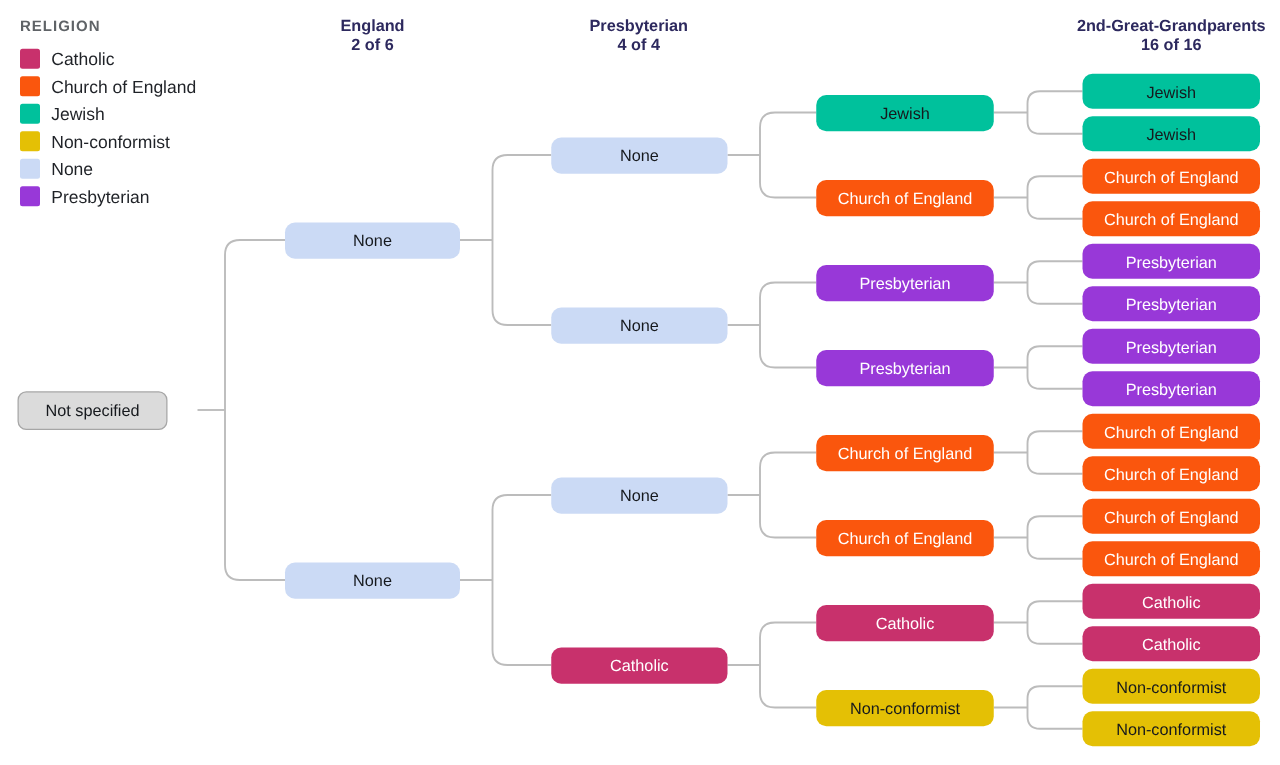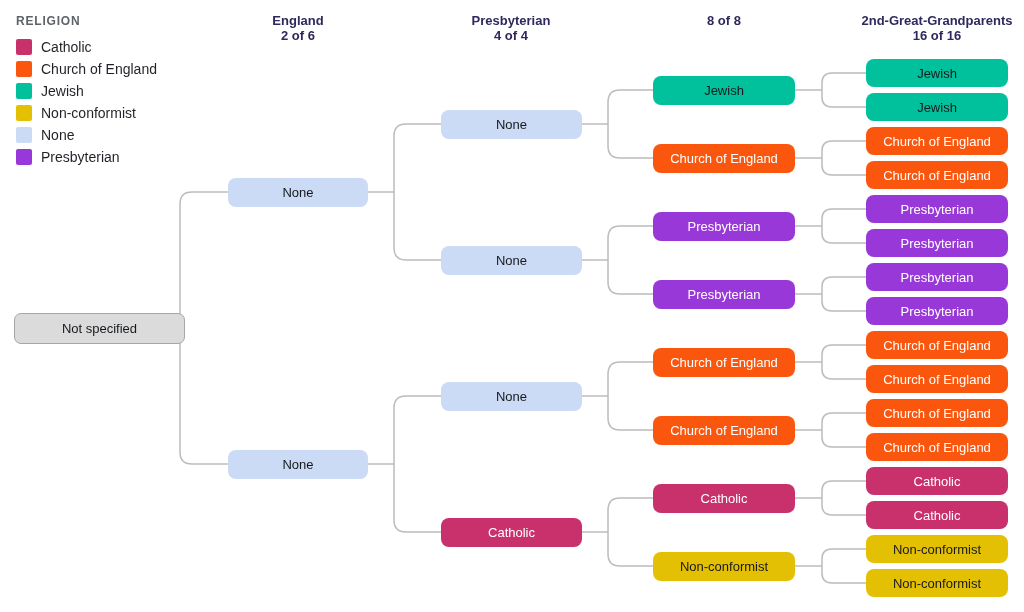--- a/index.html
+++ b/index.html
@@ -97,21 +97,20 @@
   <div id="headers">
       <div class="col-header" style="left: 298px;">
         <div>England</div>
         <div>2 of 6</div>
       </div>
       <div class="col-header" style="left: 511px;">
         <div>Presbyterian</div>
         <div>4 of 4</div>
       </div>
       <div class="col-header" style="left: 724px;">
-        <div>8 of 8</div>
       </div>
       <div class="col-header" style="left: 937px;">
         <div>2nd-Great-Grandparents</div>
         <div>16 of 16</div>
       </div>
     </div>
 
   <svg class="connectors" id="connectors" width="1024" height="612">
       <path d="M 158 328 H 180" fill="none" stroke="#BCBCBC" stroke-width="1.5"></path>
       <path d="M 228 192 H 192 Q 180 192 180 204 V 452 Q 180 464 192 464 H 228" fill="none" stroke="#BCBCBC" stroke-width="1.5"></path>
@@ -139,21 +138,21 @@
       <path d="M 866 345 H 832 Q 822 345 822 355 V 369 Q 822 379 832 379 H 866" fill="none" stroke="#BCBCBC" stroke-width="1.5"></path>
       <path d="M 795 430 H 822" fill="none" stroke="#BCBCBC" stroke-width="1.5"></path>
       <path d="M 866 413 H 832 Q 822 413 822 423 V 437 Q 822 447 832 447 H 866" fill="none" stroke="#BCBCBC" stroke-width="1.5"></path>
       <path d="M 795 498 H 822" fill="none" stroke="#BCBCBC" stroke-width="1.5"></path>
       <path d="M 866 481 H 832 Q 822 481 822 491 V 505 Q 822 515 832 515 H 866" fill="none" stroke="#BCBCBC" stroke-width="1.5"></path>
       <path d="M 795 566 H 822" fill="none" stroke="#BCBCBC" stroke-width="1.5"></path>
       <path d="M 866 549 H 832 Q 822 549 822 559 V 573 Q 822 583 832 583 H 866" fill="none" stroke="#BCBCBC" stroke-width="1.5"></path>
     </svg>
 
   <div id="nodes">
-      <div class="node node-root" style="left: 14px; top: 313px; width: 171px; height: 31px; background: rgb(219, 219, 219); color: rgb(22, 25, 29); border-color: rgb(166, 166, 166);">Not specified</div>
+      <div class="node node-root" style="left: 14px; top: 313px; width: 120px; height: 31px; background: rgb(219, 219, 219); color: rgb(22, 25, 29); border-color: rgb(166, 166, 166);">Not specified</div>
       <div class="node" style="left: 228px; top: 178px; width: 140px; height: 29px; background: rgb(203, 218, 245); color: rgb(22, 25, 29);">None</div>
       <div class="node" style="left: 228px; top: 450px; width: 140px; height: 29px; background: rgb(203, 218, 245); color: rgb(22, 25, 29);">None</div>
       <div class="node" style="left: 441px; top: 110px; width: 141px; height: 29px; background: rgb(203, 218, 245); color: rgb(22, 25, 29);">None</div>
       <div class="node" style="left: 441px; top: 246px; width: 141px; height: 29px; background: rgb(203, 218, 245); color: rgb(22, 25, 29);">None</div>
       <div class="node" style="left: 441px; top: 382px; width: 141px; height: 29px; background: rgb(203, 218, 245); color: rgb(22, 25, 29);">None</div>
       <div class="node" style="left: 441px; top: 518px; width: 141px; height: 29px; background: rgb(200, 49, 108); color: rgb(255, 255, 255);">Catholic</div>
       <div class="node" style="left: 653px; top: 76px; width: 142px; height: 29px; background: rgb(0, 193, 156); color: rgb(22, 25, 29);">Jewish</div>
       <div class="node" style="left: 653px; top: 144px; width: 142px; height: 29px; background: rgb(250, 86, 13); color: rgb(255, 255, 255);">Church of England</div>
       <div class="node" style="left: 653px; top: 212px; width: 142px; height: 29px; background: rgb(152, 56, 216); color: rgb(255, 255, 255);">Presbyterian</div>
       <div class="node" style="left: 653px; top: 280px; width: 142px; height: 29px; background: rgb(152, 56, 216); color: rgb(255, 255, 255);">Presbyterian</div>

